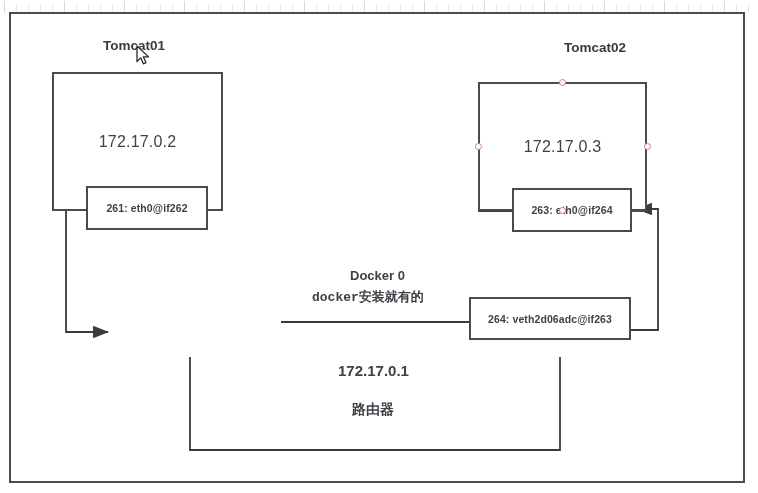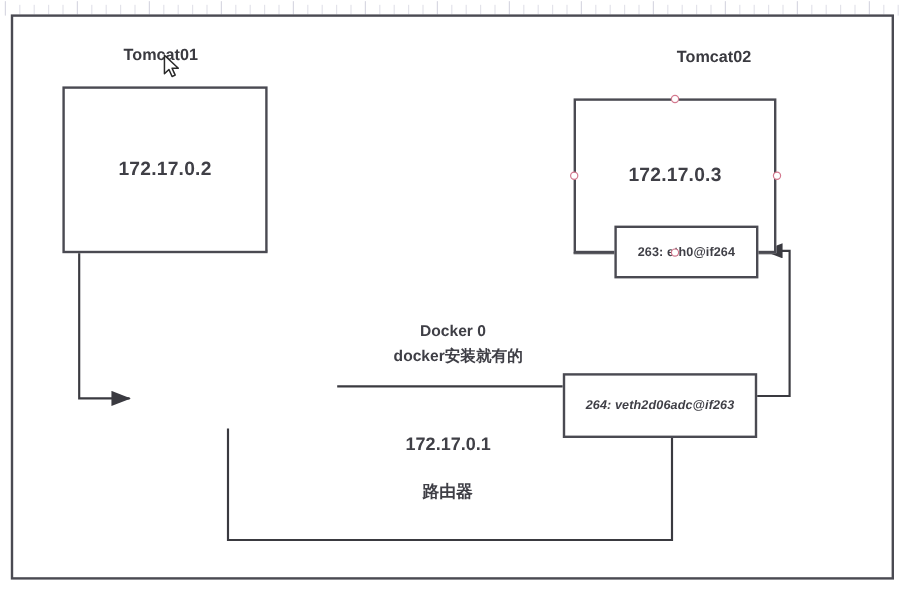--- a/index.html
+++ b/index.html
@@ -55,21 +55,21 @@
     box-sizing: border-box;
     border: 2px solid #4a4a52;
     background: #ffffff;
     display: flex;
     align-items: center;
     justify-content: center;
     text-align: center;
   }
   .ip-text {
     font-size: 16px;
-    font-weight: bold;
+    font-weight: normal;
     color: #3f3f46;
     letter-spacing: 0.2px;
   }
   .iface-text {
     font-size: 10.5px;
     font-weight: bold;
     color: #3f3f46;
     letter-spacing: 0.1px;
     white-space: nowrap;
   }
@@ -204,37 +204,40 @@
     <path d="M 631 211 L 647 211" fill="none" stroke="#3a3a40" stroke-width="1.8"></path>
 
     <path d="M 209 209 L 223 209" fill="none" stroke="#3a3a40" stroke-width="1.8"></path>
   </svg>
 
   <div class="node" style="left:52px; top:72px; width:171px; height:139px;">
     <span class="ip-text">172.17.0.2</span>
   </div>
   <div class="title" style="left:103px; top:38px;">Tomcat01</div>
 
+  <div class="node" style="left:86px; top:186px; width:122px; height:44px;">
+    <span class="iface-text">261: eth0@if262</span>
+  </div>
 
   <div class="node" style="left:478px; top:82px; width:169px; height:129px;">
     <span class="ip-text">172.17.0.3</span>
   </div>
   <div class="title" style="left:521px; top:40px;margin-left:43px;">Tomcat02</div>
 
   <div class="node" style="left:512px; top:188px; width:120px; height:44px;">
     <span class="iface-text">263: eth0@if264</span>
   </div>
 
 
-  <div class="node" style="left:469px; top:311px; width:162px; height:54px;font-style:italic;">
+  <div class="node" style="left:469px; top:297px; width:162px; height:43px;">
     <span class="iface-text">264: veth2d06adc@if263</span>
   </div>
 
   <div class="label" style="left:338px; top:268px;margin-left:12px;">Docker 0</div>
-  <div class="label" style="left:328px; top:288px;">docker安装就有的</div>
+  <div class="label" style="left:312px; top:288px;font-family:Liberation Mono, monospace;">docker安装就有的</div>
 
   <div class="label" style="left:338px; top:362px; font-size:15px;">172.17.0.1</div>
   <div class="label" style="left:352px; top:401px; font-size:14px;">路由器</div>
 
   <div class="handle" style="left:559px; top:79px;"></div>
   <div class="handle" style="left:475px; top:143px;"></div>
   <div class="handle" style="left:644px; top:143px;"></div>
   <div class="handle" style="left:559px; top:207px;"></div>
 
   <div class="cursor" id="cursor" style="left: 136px; top: 45px;">

